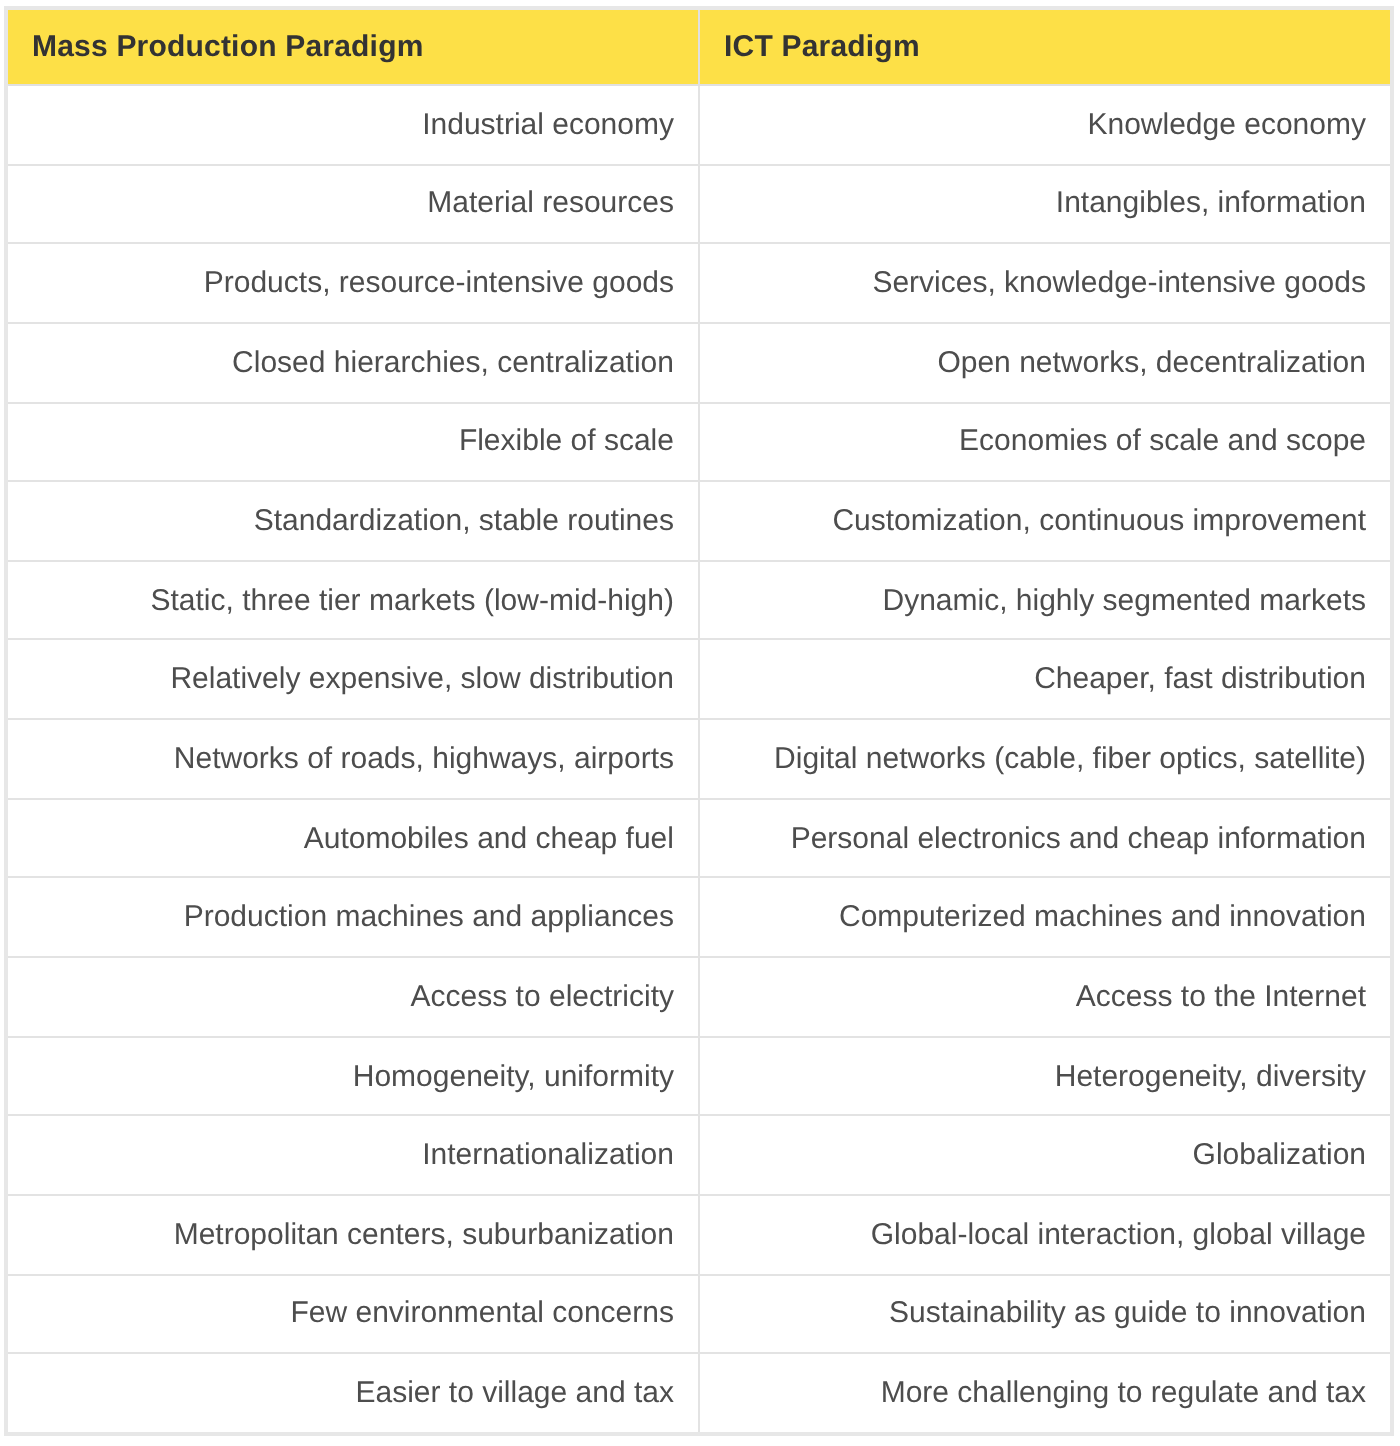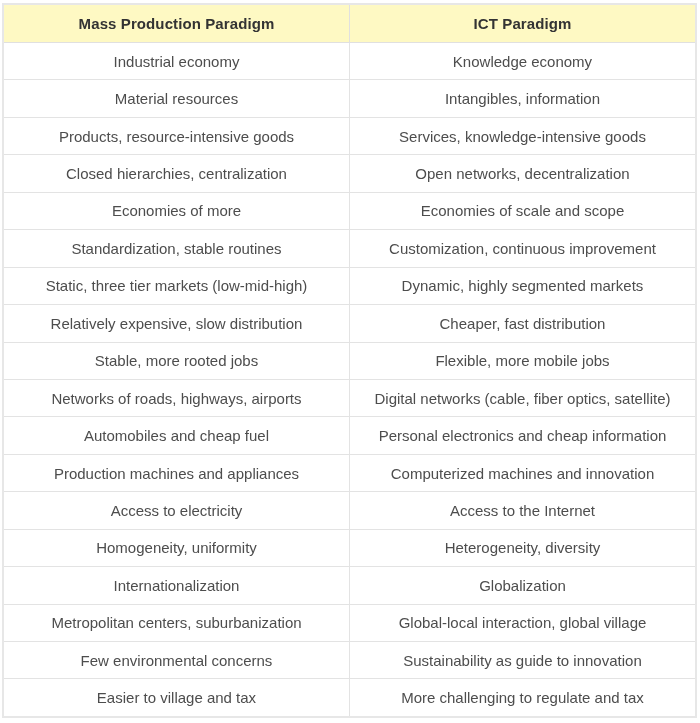--- a/index.html
+++ b/index.html
@@ -17,36 +17,36 @@
   }
   table.compare-table {
     width: 100%;
     height: 100%;
     border-collapse: collapse;
     table-layout: fixed;
     border: 2px solid #e7e7e7;
     background: #ffffff;
   }
   table.compare-table th {
-    background: #fef9c3;
+    background: #fde047;
     color: #333333;
     font-size: 15px;
     font-weight: bold;
-    text-align: center;
+    text-align: left;
     padding: 10px 12px;
     border: 1px solid #e0e0e0;
     width: 50%;
     letter-spacing: 0.1px;
   }
   table.compare-table td {
     background: #ffffff;
     color: #4d4d4d;
     font-size: 15px;
     font-weight: normal;
-    text-align: center;
+    text-align: right;
     padding: 8px 12px;
     border: 1px solid #e3e3e3;
     width: 50%;
     white-space: nowrap;
     overflow: hidden;
   }
 </style>
 </head>
 <body>
 
@@ -69,38 +69,34 @@
         </tr>
         <tr>
           <td>Products, resource-intensive goods</td>
           <td>Services, knowledge-intensive goods</td>
         </tr>
         <tr>
           <td>Closed hierarchies, centralization</td>
           <td>Open networks, decentralization</td>
         </tr>
         <tr>
-          <td>Economies of more</td>
+          <td>Flexible of scale</td>
           <td>Economies of scale and scope</td>
         </tr>
         <tr>
           <td>Standardization, stable routines</td>
           <td>Customization, continuous improvement</td>
         </tr>
         <tr>
           <td>Static, three tier markets (low-mid-high)</td>
           <td>Dynamic, highly segmented markets</td>
         </tr>
         <tr>
           <td>Relatively expensive, slow distribution</td>
           <td>Cheaper, fast distribution</td>
-        </tr>
-        <tr>
-          <td>Stable, more rooted jobs</td>
-          <td>Flexible, more mobile jobs</td>
         </tr>
         <tr>
           <td>Networks of roads, highways, airports</td>
           <td>Digital networks (cable, fiber optics, satellite)</td>
         </tr>
         <tr>
           <td>Automobiles and cheap fuel</td>
           <td>Personal electronics and cheap information</td>
         </tr>
         <tr>

